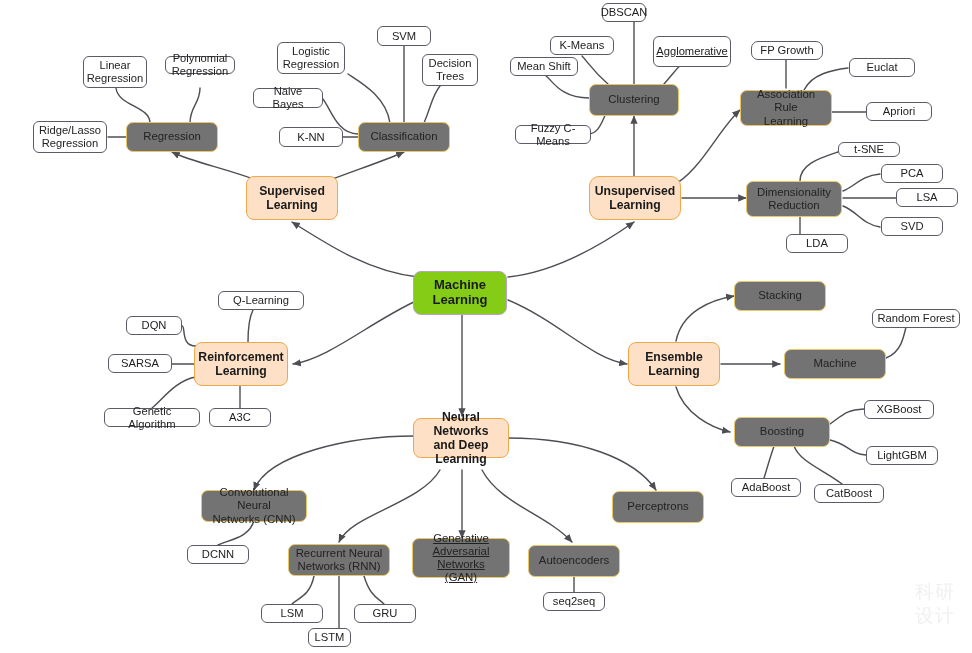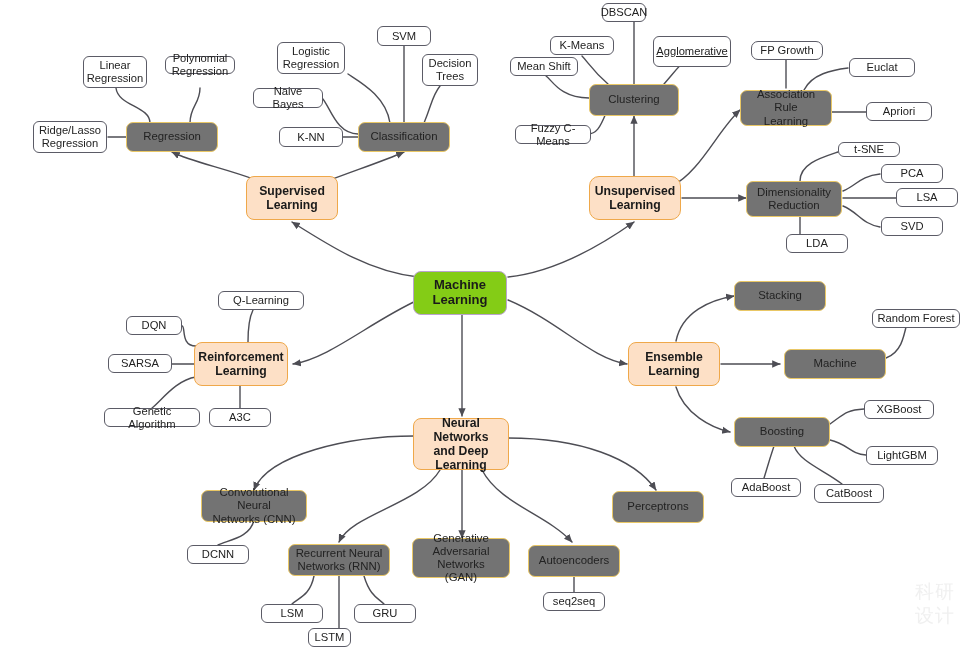--- a/index.html
+++ b/index.html
@@ -175,21 +175,21 @@
 
   <div class="node lvl-1" style="left:589px;top:176px;width:92px;height:44px;border-radius:10px;">Unsupervised
 Learning</div>
 
   <div class="node lvl-1" style="left:194px;top:342px;width:94px;height:44px;">Reinforcement
 Learning</div>
 
   <div class="node lvl-1" style="left:628px;top:342px;width:92px;height:44px;">Ensemble
 Learning</div>
 
-  <div class="node lvl-1" style="left:413px;top:418px;width:96px;height:52px;">Neural Networks
+  <div class="node lvl-1" style="left:413px;top:418px;width:96px;height:40px;">Neural Networks
 and Deep
 Learning</div>
 
   <div class="node lvl-2" style="left:126px;top:122px;width:92px;height:30px;">Regression</div>
 
   <div class="node lvl-2" style="left:358px;top:122px;width:92px;height:30px;">Classification</div>
 
   <div class="node lvl-3" style="left:83px;top:56px;width:64px;height:32px;">Linear
 Regression</div>
 
@@ -270,21 +270,21 @@
   <div class="node lvl-3" style="left:731px;top:478px;width:70px;height:19px;border-radius:6px;">AdaBoost</div>
 
   <div class="node lvl-3" style="left:814px;top:484px;width:70px;height:19px;">CatBoost</div>
 
   <div class="node lvl-2" style="left:201px;top:490px;width:106px;height:32px;">Convolutional Neural
 Networks (CNN)</div>
 
   <div class="node lvl-2" style="left:288px;top:544px;width:102px;height:32px;">Recurrent Neural
 Networks (RNN)</div>
 
-  <div class="node lvl-2" style="left:412px;top:538px;width:98px;height:40px;">Generative
+  <div class="node lvl-2" style="left:412px;top:538px;width:98px;height:40px;text-decoration:underline;">Generative
 Adversarial Networks
 (GAN)</div>
 
   <div class="node lvl-2" style="left:612px;top:491px;width:92px;height:32px;">Perceptrons</div>
 
   <div class="node lvl-2" style="left:528px;top:545px;width:92px;height:32px;">Autoencoders</div>
 
   <div class="node lvl-3" style="left:187px;top:545px;width:62px;height:19px;">DCNN</div>
 
   <div class="node lvl-3" style="left:261px;top:604px;width:62px;height:19px;">LSM</div>

